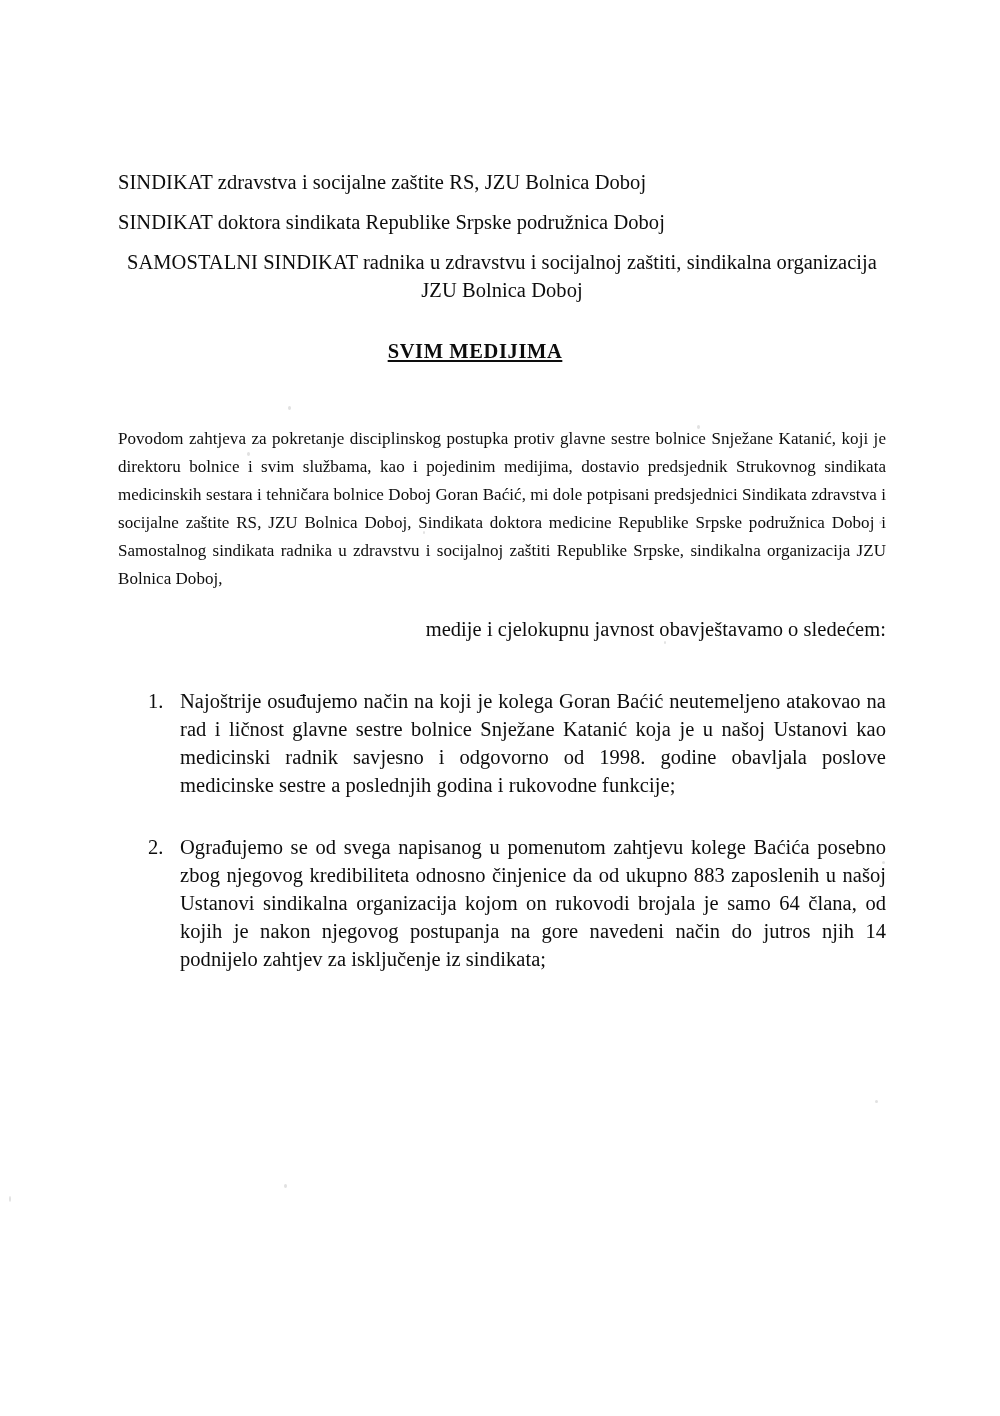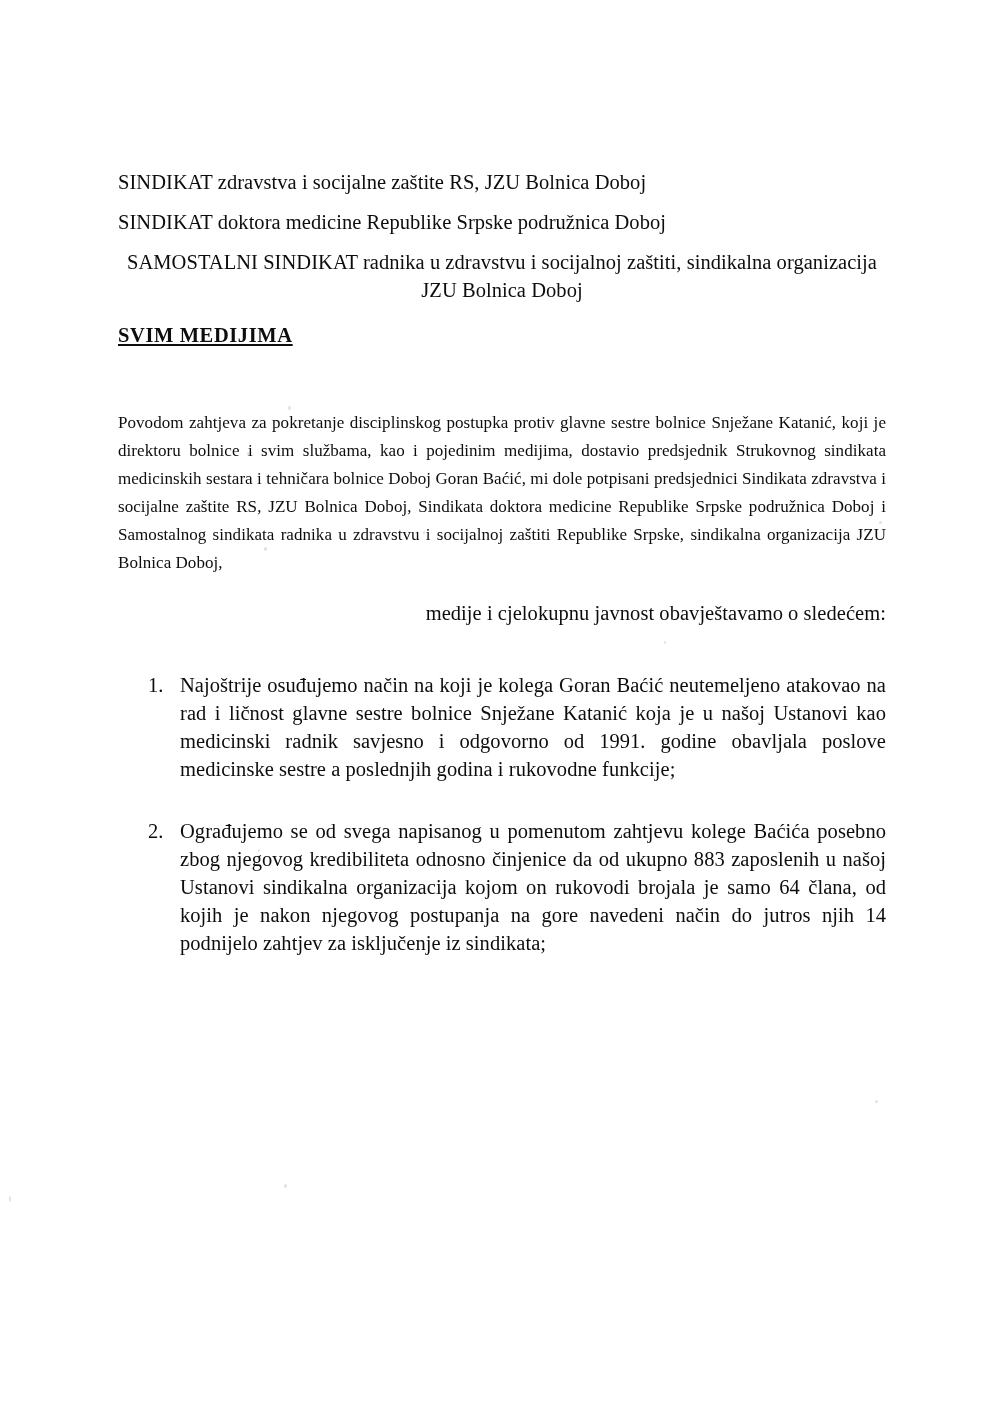--- a/index.html
+++ b/index.html
@@ -48,22 +48,22 @@
     text-align: left;
     letter-spacing: 0.05px;
   }
   .letterhead p:last-child {
     margin-bottom: 0;
     text-align: center;
   }
 
   
   .addressee {
-    margin: 20px 0 0 0;
-    text-align: left;
+    margin: 36px 0 0 0;
+    text-align: center;
     padding-right: 54px;
   }
   .addressee span {
     font-size: 20.5px;
     font-weight: bold;
     text-decoration: underline;
     letter-spacing: 0.6px;
   }
 
   
@@ -141,36 +141,36 @@
   <div class="speck" style="left:258px; top:849px; width:2px; height:3px;"></div>
   <div class="speck" style="left:882px; top:861px; width:3px; height:3px;"></div>
   <div class="speck" style="left:875px; top:1100px; width:3px; height:3px;"></div>
   <div class="speck" style="left:284px; top:1184px; width:3px; height:4px;"></div>
   <div class="speck" style="left:9px; top:1196px; width:2px; height:6px;"></div>
 
   <div class="content">
 
     <div class="letterhead">
       <p>SINDIKAT zdravstva i socijalne zaštite RS, JZU Bolnica Doboj</p>
-      <p>SINDIKAT doktora medicine Republike Srpske podružnica Doboj</p>
+      <p>SINDIKAT doktora sindikata Republike Srpske podružnica Doboj</p>
       <p>SAMOSTALNI SINDIKAT radnika u zdravstvu i socijalnoj zaštiti, sindikalna organizacija JZU Bolnica Doboj</p>
     </div>
 
     <div class="addressee">
       <span>SVIM MEDIJIMA</span>
     </div>
 
 
     <p class="lead">Povodom zahtjeva za pokretanje disciplinskog postupka protiv glavne sestre bolnice Snježane Katanić, koji je direktoru bolnice i svim službama, kao i pojedinim medijima, dostavio predsjednik Strukovnog sindikata medicinskih sestara i tehničara bolnice Doboj Goran Baćić, mi dole potpisani predsjednici Sindikata zdravstva i socijalne zaštite RS, JZU Bolnica Doboj, Sindikata doktora medicine Republike Srpske podružnica Doboj i Samostalnog sindikata radnika u zdravstvu i socijalnoj zaštiti Republike Srpske, sindikalna organizacija JZU Bolnica Doboj,</p>
     <p class="lead-note">medije i cjelokupnu javnost obavještavamo o sledećem:</p>
 
     <ol class="items">
       <li>
         <span class="marker">1.</span>
-        <span>Najoštrije osuđujemo način na koji je kolega Goran Baćić neutemeljeno atakovao na rad i ličnost glavne sestre bolnice Snježane Katanić koja je u našoj Ustanovi kao medicinski radnik savjesno i odgovorno od 1991. godine obavljala poslove medicinske sestre a poslednjih godina i rukovodne funkcije;</span>
+        <span>Najoštrije osuđujemo način na koji je kolega Goran Baćić neutemeljeno atakovao na rad i ličnost glavne sestre bolnice Snježane Katanić koja je u našoj Ustanovi kao medicinski radnik savjesno i odgovorno od 1998. godine obavljala poslove medicinske sestre a poslednjih godina i rukovodne funkcije;</span>
       </li>
       <li>
         <span class="marker">2.</span>
         <span>Ograđujemo se od svega napisanog u pomenutom zahtjevu kolege Baćića posebno zbog njegovog kredibiliteta odnosno činjenice da od ukupno 883 zaposlenih u našoj Ustanovi sindikalna organizacija kojom on rukovodi brojala je samo 64 člana, od kojih je nakon njegovog postupanja na gore navedeni način do jutros njih 14 podnijelo zahtjev za isključenje iz sindikata;</span>
       </li>
     </ol>
 
   </div>
 </div>
 

